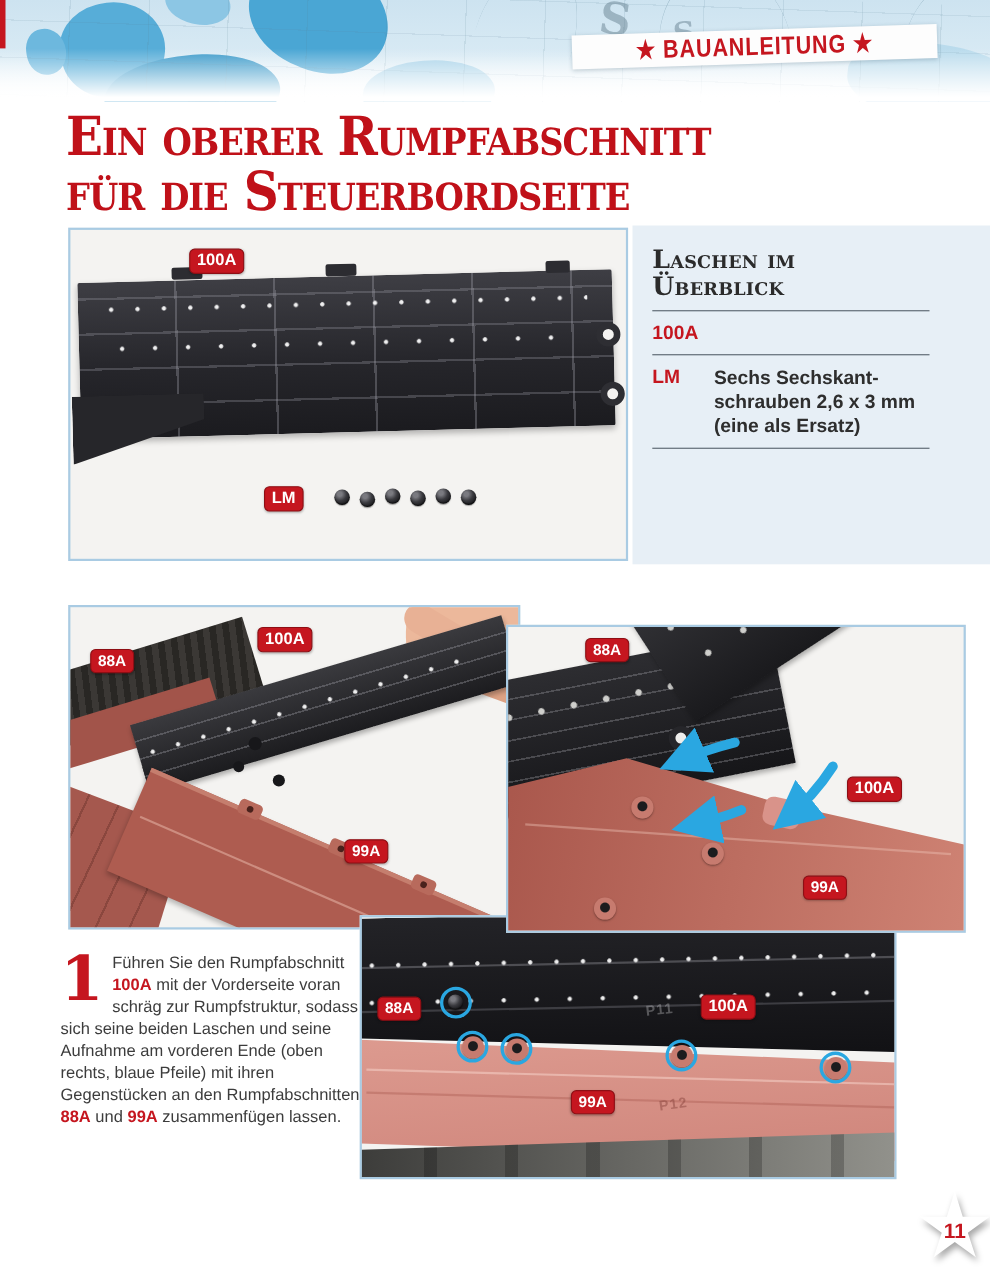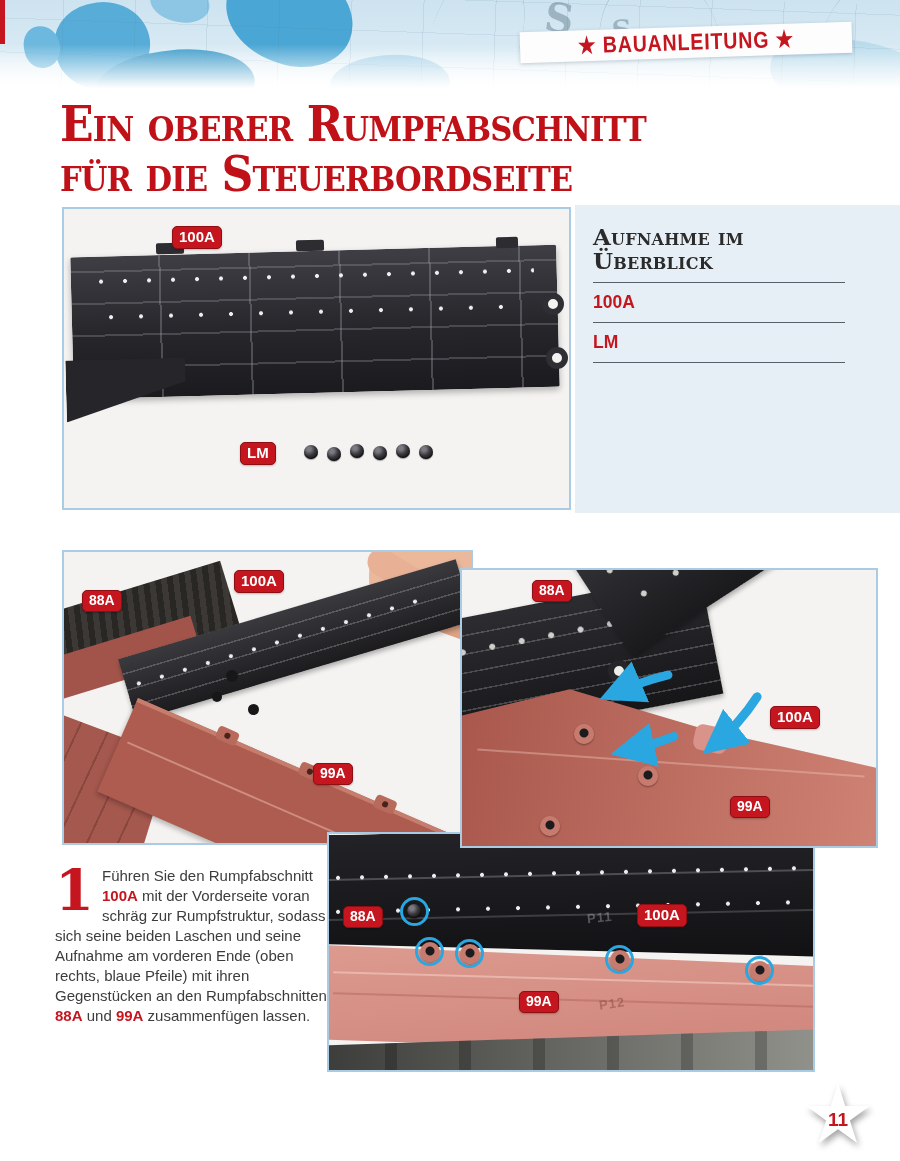--- a/index.html
+++ b/index.html
@@ -146,21 +146,21 @@
   .part-desc{font-weight:bold;font-size:17.5px;color:#2e2e2e;line-height:1.26;white-space:pre-line;}
 
   
   .step{position:absolute;left:55px;top:866px;width:276px;}
   .step-num{float:left;font-family:"DejaVu Serif",serif;font-weight:bold;font-size:56px;
      line-height:40px;color:#c5161f;margin:4px 8px 0 0;}
   .step p{margin:0;font-size:15px;line-height:1.33;color:#3c3c3c;}
   .step .ref{color:#c5161f;font-weight:bold;}
 
   
-  .star-wrap{position:absolute;left:805px;top:1083px;width:66px;height:66px;
+  .star-wrap{position:absolute;left:835px;top:1083px;width:66px;height:66px;
      filter:drop-shadow(2px 4px 3px rgba(0,0,0,.35));z-index:7;}
   .star-shape{position:absolute;inset:0;background:#ffffff;
      clip-path:polygon(50% 0%,61% 35%,98% 35%,68% 57%,79% 91%,50% 70%,21% 91%,32% 57%,2% 35%,39% 35%);}
   .star-num{position:absolute;left:0;top:26px;width:100%;text-align:center;
      color:#c5161f;font-weight:bold;font-size:19px;}
 </style>
 </head>
 <body>
 
 <div id="page">
@@ -205,29 +205,32 @@
     <div class="screw" style="left:263px;top:238px;"></div>
     <div class="screw" style="left:286px;top:235px;"></div>
     <div class="screw" style="left:309px;top:237px;"></div>
     <div class="screw" style="left:332px;top:235px;"></div>
     <div class="screw" style="left:355px;top:236px;"></div>
     <span class="badge big" style="left:108px;top:17px;">100A</span>
     <span class="badge big" style="left:176px;top:233px;">LM</span>
   </div>
 
   <aside class="sidebar">
-    <h2>Aufnahme im
+    <h2>Laschen im
 Überblick</h2>
     <hr class="rule">
     <div class="part-item">
       <span class="part-code">100A</span>
     </div>
     <hr class="rule">
     <div class="part-item">
       <span class="part-code">LM</span>
+      <span class="part-desc">Sechs Sechskant-
+schrauben 2,6 x 3 mm
+(eine als Ersatz)</span>
     </div>
     <hr class="rule">
   </aside>
 
   <div class="photo" id="photo-step-left">
     <div class="p2-hand"></div>
     <div class="p2-finger"></div>
     <div class="p2-finger2"></div>
     <div class="p2-darkwedge"></div>
     <div class="p2-redsliver"></div>

